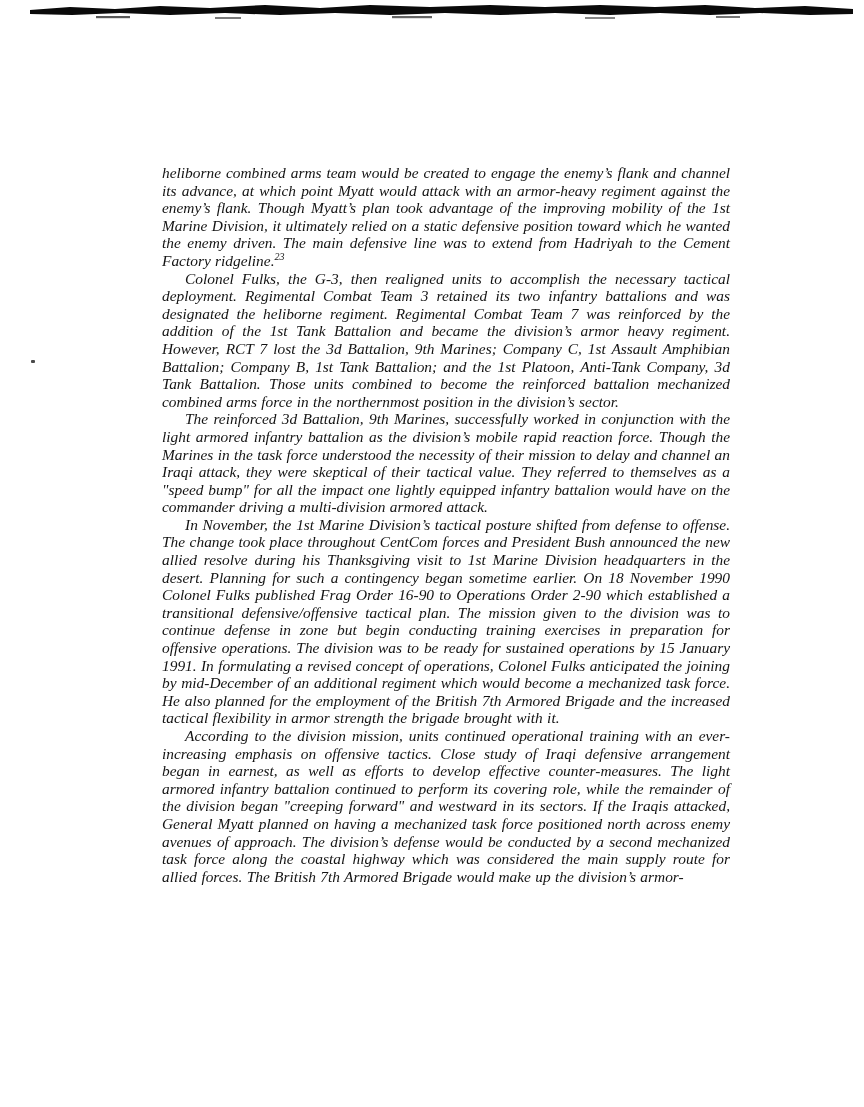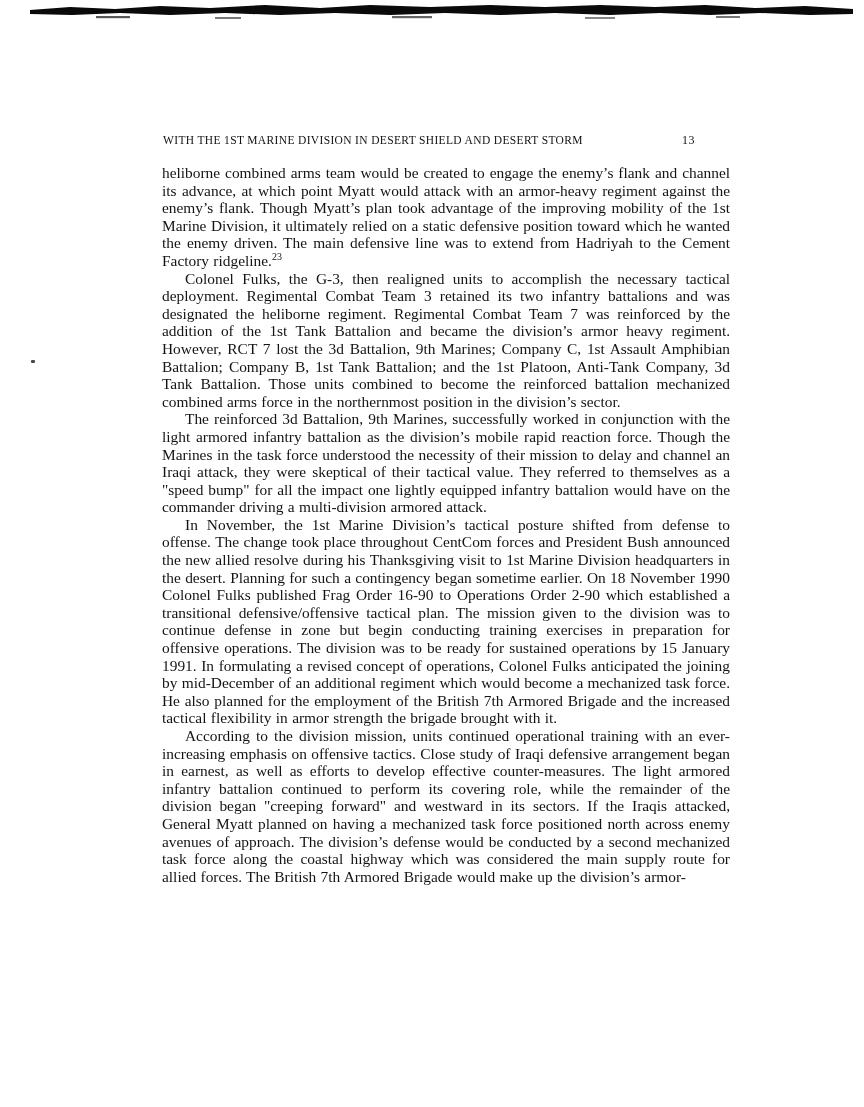--- a/index.html
+++ b/index.html
@@ -57,20 +57,21 @@
     width: 568px;
     font-size: 15.4px;
     line-height: 17.6px;
     text-align: justify;
     color: #131313;
   }
   .para {
     margin: 0;
     padding: 0;
     word-spacing: 0.5px;
+    font-style: italic;
   }
   .para.indent {
     text-indent: 23px;
   }
   .fn {
     font-size: 10px;
     line-height: 0;
     vertical-align: super;
   }
 </style>
@@ -86,24 +87,20 @@
       L390,15 L335,13 L280,15 L225,13 L170,15 L120,13 L72,15 L30,14 Z"></path>
     <rect x="96" y="16" width="34" height="2.2" fill="#222" opacity="0.75"></rect>
     <rect x="215" y="17" width="26" height="2" fill="#333" opacity="0.65"></rect>
     <rect x="392" y="16" width="40" height="2.2" fill="#222" opacity="0.7"></rect>
     <rect x="585" y="17" width="30" height="2" fill="#333" opacity="0.6"></rect>
     <rect x="716" y="16" width="24" height="2" fill="#2a2a2a" opacity="0.65"></rect>
   </svg>
 
   <div class="scan-speck"></div>
 
-  <header class="running-head">
-    <span class="head-title">WITH THE 1ST MARINE DIVISION IN DESERT SHIELD AND DESERT STORM</span>
-    <span class="folio">13</span>
-  </header>
 
   <main class="body-text">
 
     <p class="para"><span>heliborne combined arms team would be created to engage the enemy’s flank and channel its advance, at which point Myatt would attack with an armor-heavy regiment against the enemy’s flank. Though Myatt’s plan took advantage of the improving mobility of the 1st Marine Division, it ultimately relied on a static defensive position toward which he wanted the enemy driven. The main defensive line was to extend from Hadriyah to the Cement Factory ridgeline.</span><sup class="fn">23</sup></p>
 
     <p class="para indent"><span>Colonel Fulks, the G-3, then realigned units to accomplish the necessary tactical deployment. Regimental Combat Team 3 retained its two infantry battalions and was designated the heliborne regiment. Regimental Combat Team 7 was reinforced by the addition of the 1st Tank Battalion and became the division’s armor heavy regiment. However, RCT 7 lost the 3d Battalion, 9th Marines; Company C, 1st Assault Amphibian Battalion; Company B, 1st Tank Battalion; and the 1st Platoon, Anti-Tank Company, 3d Tank Battalion. Those units combined to become the reinforced battalion mechanized combined arms force in the northernmost position in the division’s sector.</span></p>
 
     <p class="para indent"><span>The reinforced 3d Battalion, 9th Marines, successfully worked in conjunction with the light armored infantry battalion as the division’s mobile rapid reaction force. Though the Marines in the task force understood the necessity of their mission to delay and channel an Iraqi attack, they were skeptical of their tactical value. They referred to themselves as a "speed bump" for all the impact one lightly equipped infantry battalion would have on the commander driving a multi-division armored attack.</span></p>
 
     <p class="para indent"><span>In November, the 1st Marine Division’s tactical posture shifted from defense to offense. The change took place throughout CentCom forces and President Bush announced the new allied resolve during his Thanksgiving visit to 1st Marine Division headquarters in the desert. Planning for such a contingency began sometime earlier. On 18 November 1990 Colonel Fulks published Frag Order 16-90 to Operations Order 2-90 which established a transitional defensive/offensive tactical plan. The mission given to the division was to continue defense in zone but begin conducting training exercises in preparation for offensive operations. The division was to be ready for sustained operations by 15 January 1991. In formulating a revised concept of operations, Colonel Fulks anticipated the joining by mid-December of an additional regiment which would become a mechanized task force. He also planned for the employment of the British 7th Armored Brigade and the increased tactical flexibility in armor strength the brigade brought with it.</span></p>

